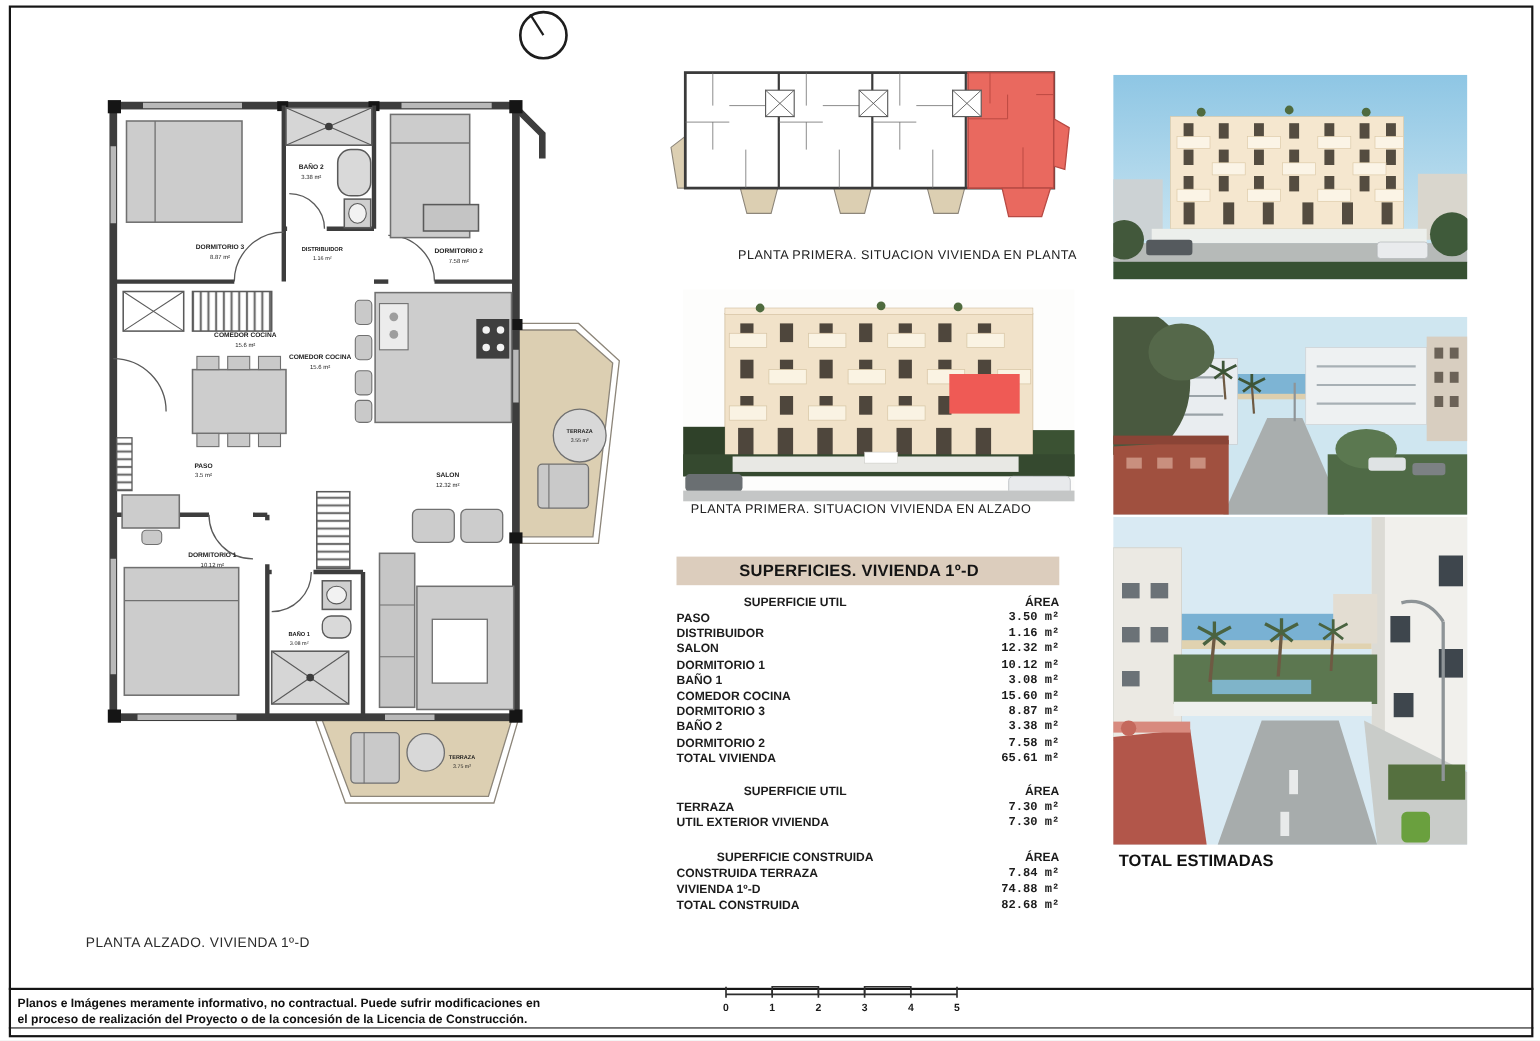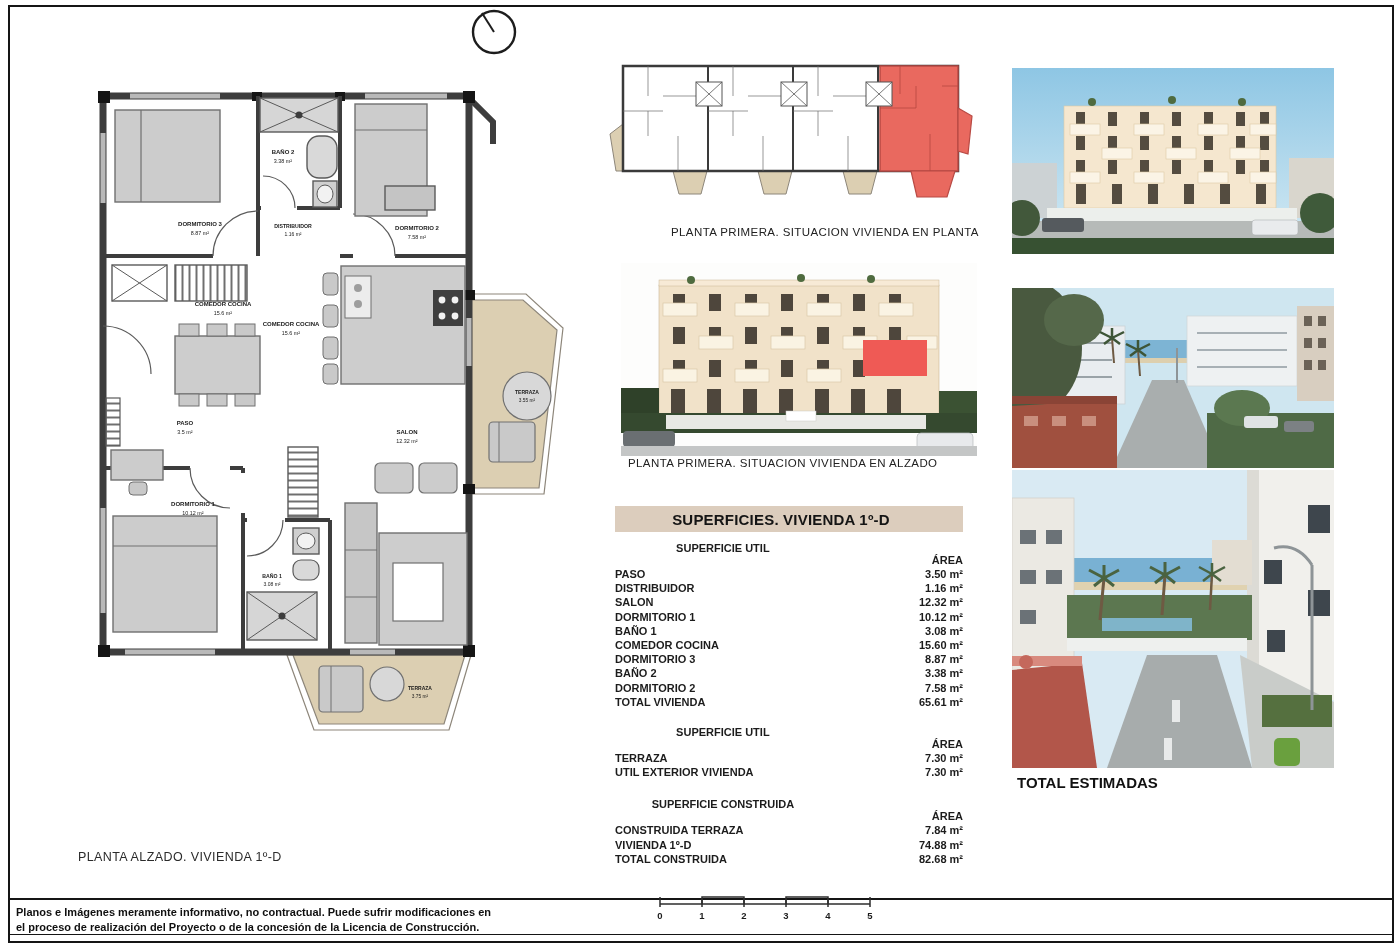--- a/index.html
+++ b/index.html
@@ -15,24 +15,24 @@
   .views-label{position:absolute;left:1017px;top:774px;font-size:15px;font-weight:700;color:#111;}
   .disclaimer{position:absolute;left:16px;top:905px;font-size:11px;font-weight:700;
               line-height:14.5px;color:#101010;}
   
   .surfaces{position:absolute;left:615px;top:506px;width:348px;}
   .surf-title{background:#dccdbd;text-align:center;font-size:15px;font-weight:700;
               padding:5px 16px 4px 0;color:#141414;letter-spacing:.2px;}
   .sec{margin-top:9px;}
   .sec-head{display:flex;font-weight:700;font-size:11px;line-height:14px;}
   .sec-head .shl{width:62%;text-align:center;}
-  .sec-head .sha{flex:1;text-align:right;margin-top:12px;}
+  .sec-head .sha{flex:1;text-align:right;}
   .srow{display:flex;justify-content:space-between;font-size:11px;font-weight:700;
         line-height:14.2px;}
-  .srow .v{text-align:center;}
+  .srow .v{text-align:center;font-family:Liberation Mono, monospace;}
   svg{position:absolute;display:block;}
   svg text{font-family:"Liberation Sans",sans-serif;}
 </style>
 </head>
 <body>
 
 <div class="sheet">
   <div class="frame"></div>
 
   <svg style="left:466px;top:6px" width="56" height="56" viewBox="0 0 56 56">

